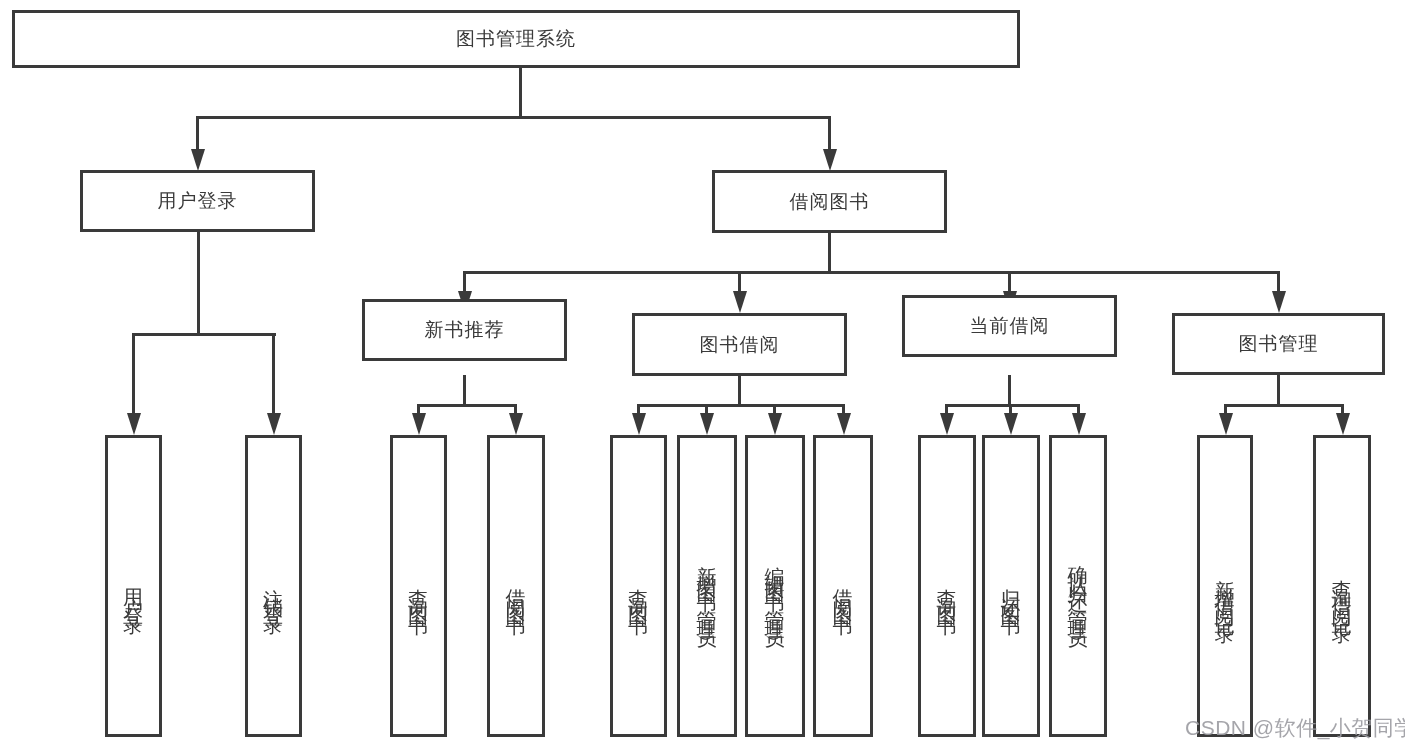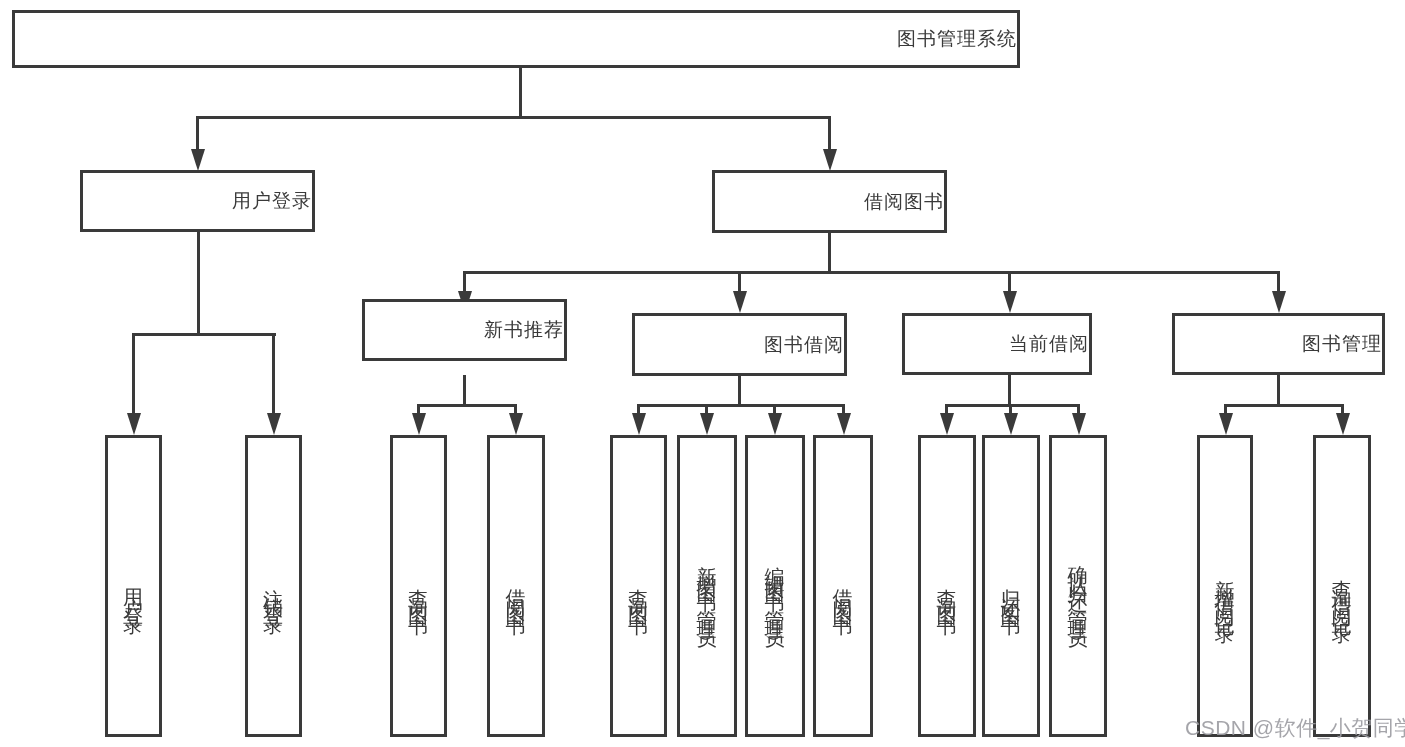--- a/index.html
+++ b/index.html
@@ -12,21 +12,21 @@
     color: #3a3a3a;
     overflow: hidden;
   }
   .hbox {
     position: absolute;
     box-sizing: border-box;
     border: 3px solid #3a3a3a;
     background: #ffffff;
     display: flex;
     align-items: center;
-    justify-content: flex-end;
+    justify-content: center;
     font-size: 19px;
     letter-spacing: 1px;
     z-index: 2;
   }
   .vbox {
     position: absolute;
     top: 435px;
     height: 302px;
     box-sizing: border-box;
     border: 3px solid #3a3a3a;
@@ -108,21 +108,21 @@
   <div class="arrow" style="left:1003px; top:291px;"></div>
   <div class="line" style="left:1277px; top:271px; width:3px; height:22px;"></div>
   <div class="arrow" style="left:1272px; top:291px;"></div>
 
   <div class="hbox" style="left:362px; top:299px; width:205px; height:62px;">
     <span>新书推荐</span>
   </div>
   <div class="hbox" style="left:632px; top:313px; width:215px; height:63px;">
     <span>图书借阅</span>
   </div>
-  <div class="hbox" style="left:902px; top:313px; width:190px; height:62px;">
+  <div class="hbox" style="left:902px; top:295px; width:215px; height:62px;">
     <span>当前借阅</span>
   </div>
   <div class="hbox" style="left:1172px; top:313px; width:213px; height:62px;">
     <span>图书管理</span>
   </div>
 
   <div class="line" style="left:463px; top:375px; width:3px; height:31px;"></div>
   <div class="line" style="left:417px; top:404px; width:100px; height:3px;"></div>
   <div class="line" style="left:417px; top:404px; width:3px; height:11px;"></div>
   <div class="arrow" style="left:412px; top:413px;"></div>

